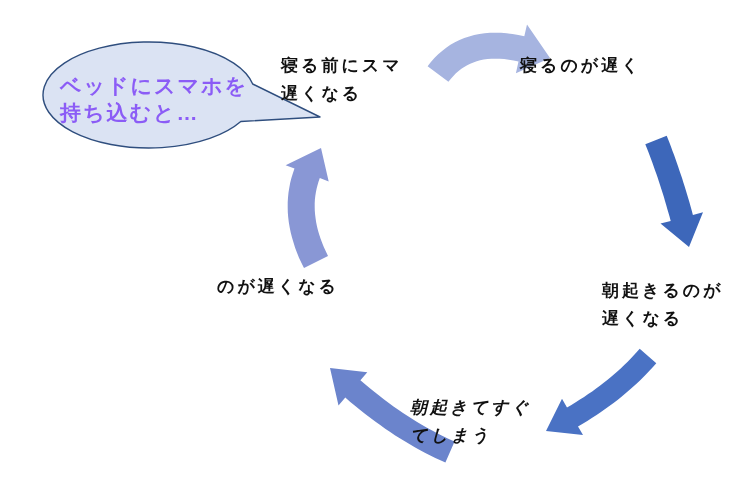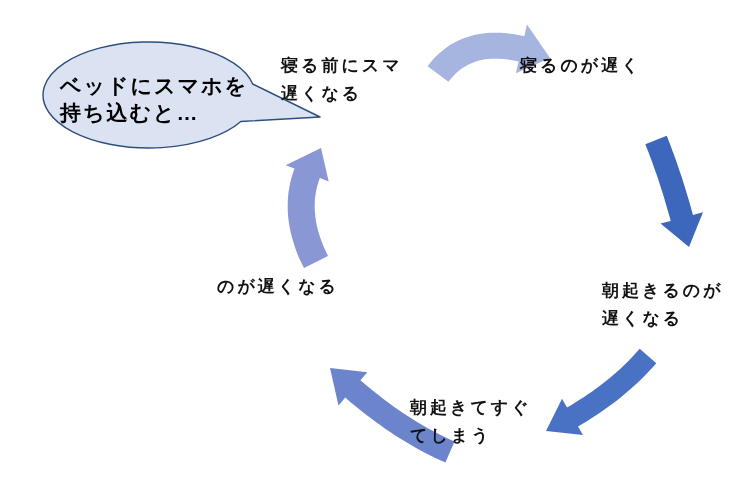--- a/index.html
+++ b/index.html
@@ -14,40 +14,40 @@
     white-space:nowrap;
   }
   .bubble-text{
     position:absolute;left:60px;top:72px;
     font-size:21px;font-weight:700;letter-spacing:2px;line-height:27px;
     white-space:nowrap;
   }
   .n1{left:281px;top:52px;width:180px;}
   .n2{left:520px;top:52px;width:180px;}
   .n3{left:602px;top:277px;width:160px;}
-  .n4{left:410px;top:394px;width:160px;}
+  .n4{left:410px;top:394px;width:160px;font-style:italic;}
   .n5{left:217px;top:273px;width:160px;}
 </style>
 </head>
 <body>
 
 <div class="canvas" style="color: rgb(17, 17, 17);">
 
   <svg id="arrow-layer" viewBox="0 0 750 500" xmlns="http://www.w3.org/2000/svg">
     <path id="bubble-path" d="M 252.7 84 A 106 53 0 1 0 240.8 121.5 L 320 117 Z" stroke-width="1.4" stroke-linejoin="round" fill="#dbe3f3" stroke="#2f4e7e"></path>
     <g id="arrows-group">
         <path d="M 448.4 81.8 L 450.9 78.7 L 453.4 75.9 L 455.9 73.3 L 458.6 70.9 L 461.4 68.8 L 464.2 66.9 L 467.2 65.2 L 470.2 63.7 L 473.4 62.4 L 476.7 61.3 L 480.1 60.3 L 483.7 59.6 L 487.5 59.1 L 491.4 58.8 L 495.5 58.7 L 499.7 58.8 L 504.2 59.1 L 508.8 59.7 L 513.6 60.5 L 518.5 61.5 L 515.9 73.2 L 550.0 58.0 L 527.0 24.5 L 524.3 36.2 L 518.4 34.9 L 512.5 34.0 L 506.7 33.3 L 501.1 32.8 L 495.5 32.7 L 490.0 32.8 L 484.6 33.3 L 479.4 34.0 L 474.2 35.0 L 469.2 36.4 L 464.3 38.0 L 459.5 40.0 L 454.9 42.3 L 450.4 44.8 L 446.2 47.7 L 442.1 50.9 L 438.2 54.3 L 434.4 58.0 L 430.9 62.0 L 427.6 66.2 Z" fill="#a6b4e0" stroke="none"></path>
         <path d="M 645.3 144.3 L 646.8 147.9 L 648.2 151.6 L 649.6 155.3 L 651.0 159.0 L 652.4 162.7 L 653.7 166.4 L 655.0 170.2 L 656.4 174.0 L 657.7 177.8 L 658.9 181.6 L 660.2 185.4 L 661.4 189.3 L 662.7 193.2 L 663.9 197.1 L 665.0 201.0 L 666.2 204.9 L 667.3 208.9 L 668.5 212.9 L 669.6 216.8 L 670.7 220.9 L 660.5 223.6 L 689.0 247.0 L 703.0 212.2 L 692.9 214.9 L 691.8 210.8 L 690.6 206.6 L 689.5 202.5 L 688.3 198.5 L 687.1 194.4 L 685.9 190.4 L 684.6 186.3 L 683.3 182.3 L 682.1 178.3 L 680.8 174.4 L 679.4 170.4 L 678.1 166.5 L 676.7 162.6 L 675.4 158.7 L 674.0 154.8 L 672.5 151.0 L 671.1 147.1 L 669.7 143.3 L 668.2 139.5 L 666.7 135.7 Z" fill="#3d67ba" stroke="none"></path>
         <path d="M 639.7 348.8 L 636.8 352.1 L 633.8 355.3 L 630.8 358.5 L 627.7 361.7 L 624.5 364.8 L 621.2 367.9 L 617.9 371.0 L 614.4 374.0 L 610.9 377.0 L 607.3 379.9 L 603.7 382.8 L 599.9 385.7 L 596.1 388.6 L 592.2 391.4 L 588.2 394.1 L 584.1 396.9 L 579.9 399.6 L 575.7 402.2 L 571.4 404.9 L 567.0 407.4 L 562.0 398.8 L 546.0 431.0 L 583.0 435.1 L 578.0 426.5 L 582.7 423.7 L 587.3 420.9 L 591.8 418.1 L 596.2 415.2 L 600.6 412.3 L 604.8 409.3 L 609.0 406.3 L 613.2 403.3 L 617.2 400.2 L 621.2 397.0 L 625.0 393.8 L 628.8 390.6 L 632.5 387.3 L 636.2 384.0 L 639.7 380.7 L 643.2 377.3 L 646.6 373.8 L 649.9 370.3 L 653.2 366.8 L 656.3 363.2 Z" fill="#4a72c4" stroke="none"></path>
         <path d="M 454.6 441.4 L 449.9 439.4 L 445.2 437.2 L 440.6 434.9 L 435.9 432.5 L 431.2 430.1 L 426.5 427.5 L 421.8 424.8 L 417.1 422.0 L 412.4 419.1 L 407.7 416.1 L 403.0 413.0 L 398.3 409.7 L 393.5 406.4 L 388.8 403.0 L 384.1 399.5 L 379.4 395.8 L 374.6 392.1 L 369.9 388.2 L 365.1 384.3 L 360.4 380.2 L 367.3 372.3 L 330.0 368.0 L 338.5 405.6 L 345.3 397.6 L 350.3 401.9 L 355.3 406.0 L 360.2 410.1 L 365.2 414.0 L 370.2 417.8 L 375.2 421.5 L 380.2 425.1 L 385.2 428.7 L 390.2 432.1 L 395.2 435.4 L 400.2 438.6 L 405.2 441.6 L 410.2 444.6 L 415.2 447.5 L 420.2 450.3 L 425.3 452.9 L 430.3 455.5 L 435.3 458.0 L 440.4 460.3 L 445.4 462.6 Z" fill="#6b84cc" stroke="none"></path>
         <path d="M 328.0 255.9 L 325.9 251.5 L 323.9 247.2 L 322.2 242.9 L 320.6 238.7 L 319.2 234.5 L 318.0 230.4 L 317.0 226.4 L 316.2 222.4 L 315.6 218.5 L 315.1 214.6 L 314.8 210.8 L 314.7 207.0 L 314.7 203.3 L 314.9 199.6 L 315.3 196.0 L 315.9 192.3 L 316.6 188.8 L 317.5 185.2 L 318.5 181.7 L 319.8 178.1 L 328.7 181.5 L 321.0 148.0 L 285.6 165.3 L 294.5 168.6 L 292.9 173.3 L 291.4 178.0 L 290.2 182.8 L 289.3 187.7 L 288.5 192.5 L 288.0 197.4 L 287.7 202.4 L 287.7 207.3 L 287.8 212.3 L 288.2 217.3 L 288.8 222.3 L 289.7 227.4 L 290.7 232.4 L 292.0 237.5 L 293.5 242.6 L 295.1 247.7 L 297.0 252.8 L 299.1 257.9 L 301.5 263.0 L 304.0 268.1 Z" fill="#8997d5" stroke="none"></path>
       </g>
   </svg>
 
-  <div class="bubble-text" style="color: #000000;">
+  <div class="bubble-text" style="color: #8b5cf6;">
     <div>ベッドにスマホを</div>
     <div>持ち込むと…</div>
   </div>
 
   <div class="node n1">
     <div>寝る前にスマ</div>
     <div>遅くなる</div>
   </div>
 
   <div class="node n2">

